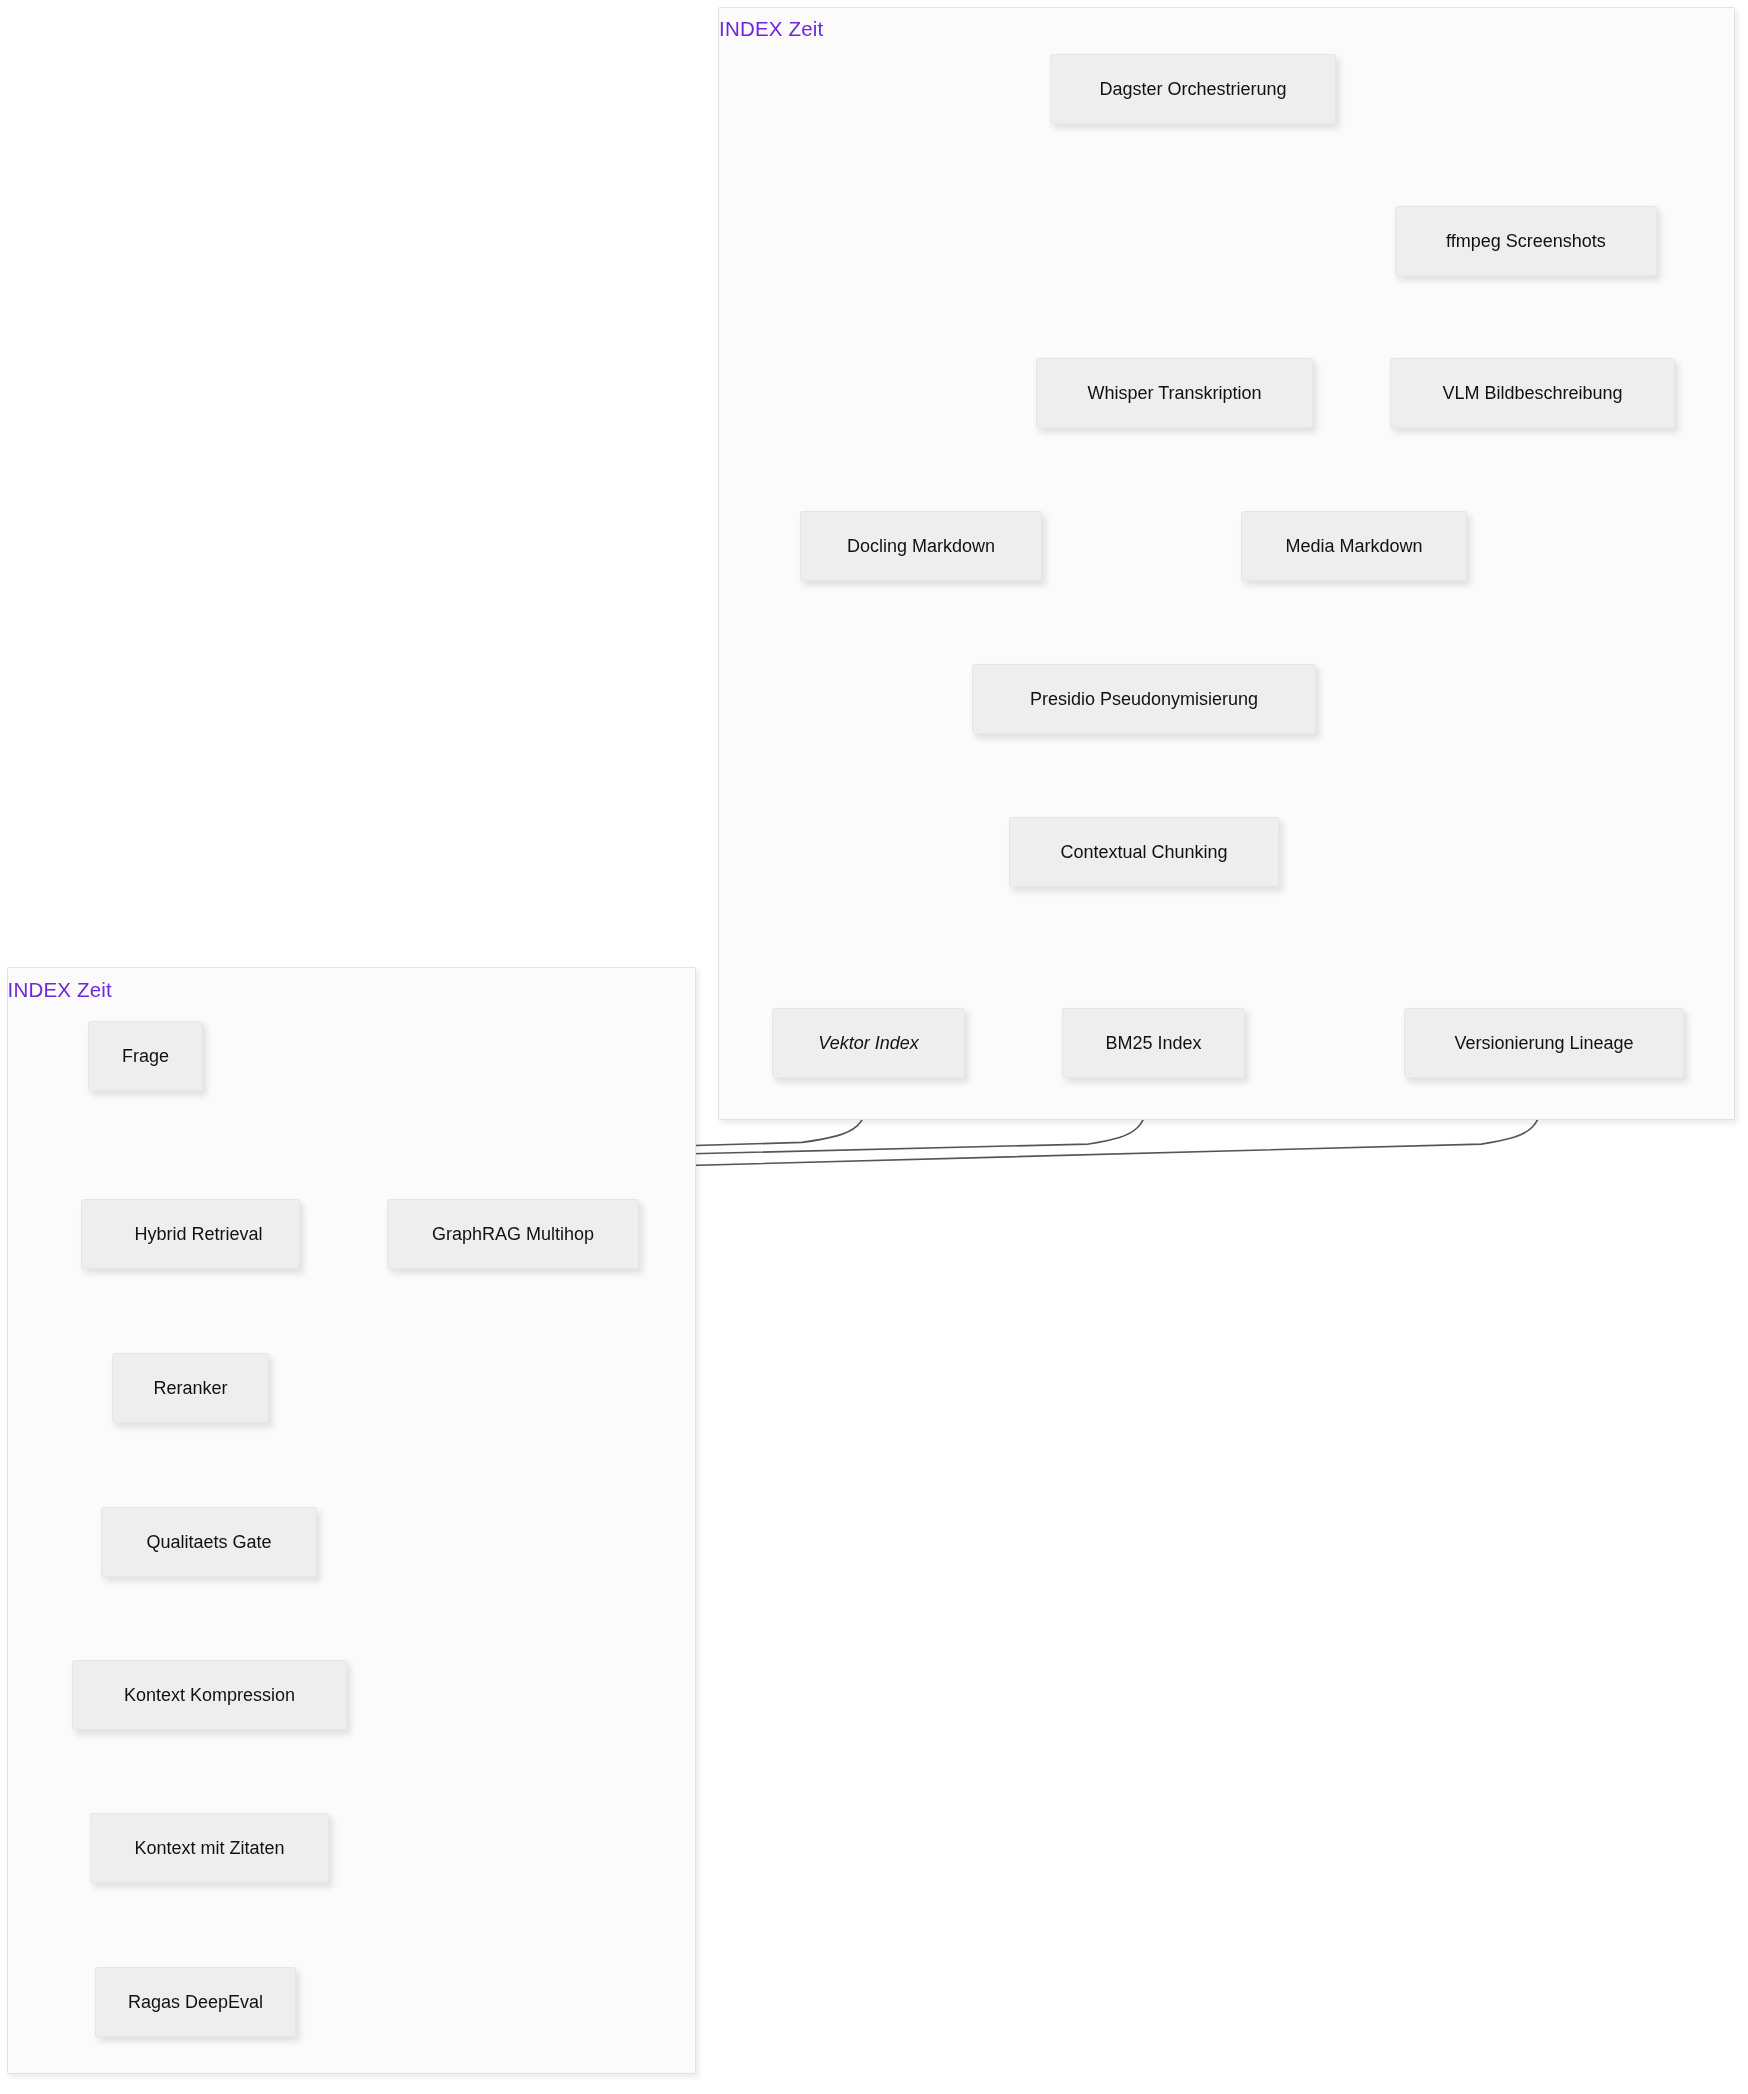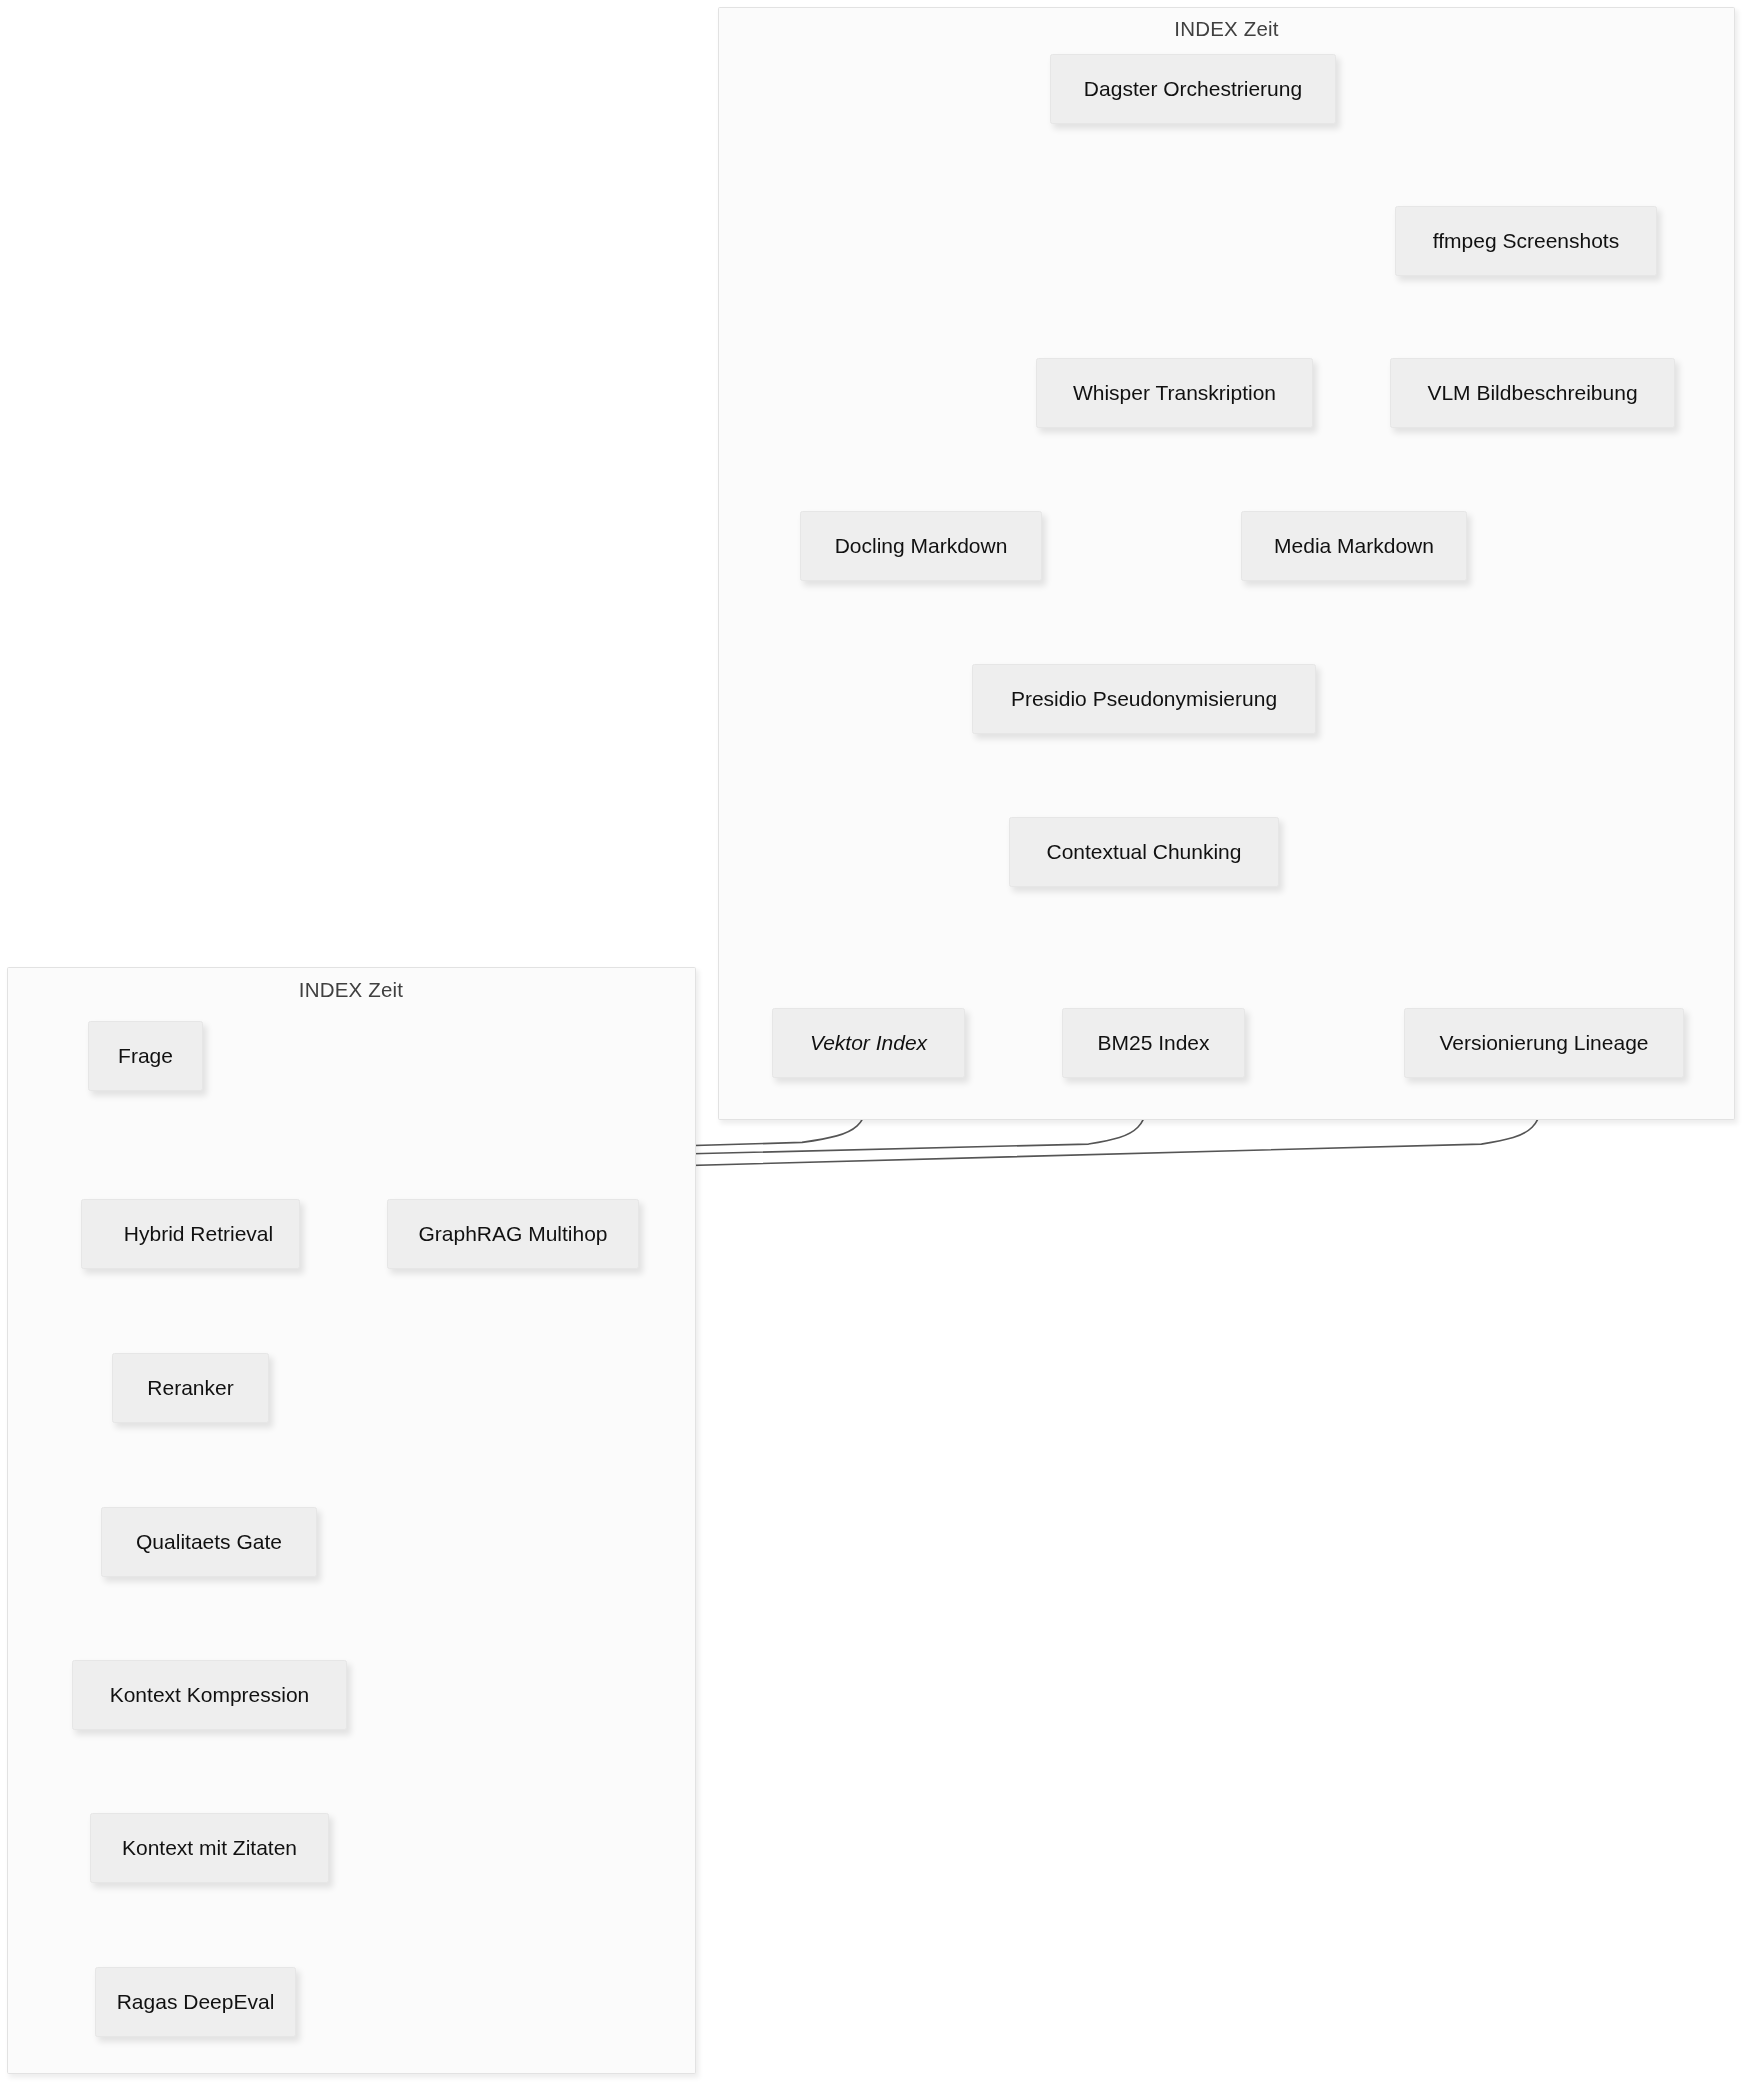--- a/index.html
+++ b/index.html
@@ -30,37 +30,37 @@
     border: 0.8px solid #e2e2e2;
     border-radius: 1.6px;
     box-shadow: 2.5px 3.3px 5.7px rgba(0,0,0,0.07);
     box-sizing: border-box;
   }
   .cluster-label {
     position: absolute;
     top: 9.8px;
     left: 0;
     right: 0;
-    text-align: center;
+    text-align: left;
     font-size: 20.5px;
-    color: #404040;
+    color: #6d28d9;
     letter-spacing: 0.2px;
   }
   .node {
     position: absolute;
     background: #eeeeee;
     border: 0.8px solid #e6e6e6;
     border-radius: 2.5px;
     box-shadow: 3.3px 4.1px 6.5px rgba(0,0,0,0.10);
     box-sizing: border-box;
     display: flex;
     align-items: center;
     justify-content: center;
     color: #111111;
-    font-size: 21px;
+    font-size: 18px;
     white-space: nowrap;
   }
   .node-label { pointer-events: none; }
 </style>
 </head>
 <body>
 
 <div id="stage">
 
   <svg id="wires" viewBox="0 0 2137 2560" preserveAspectRatio="none">

